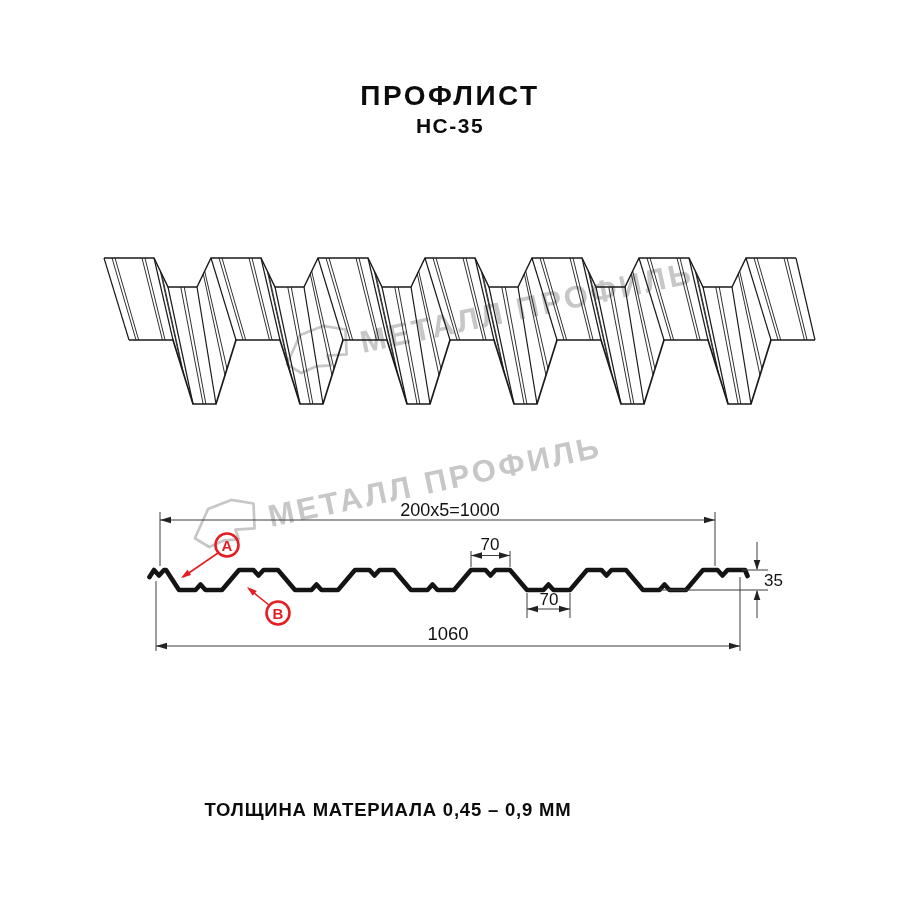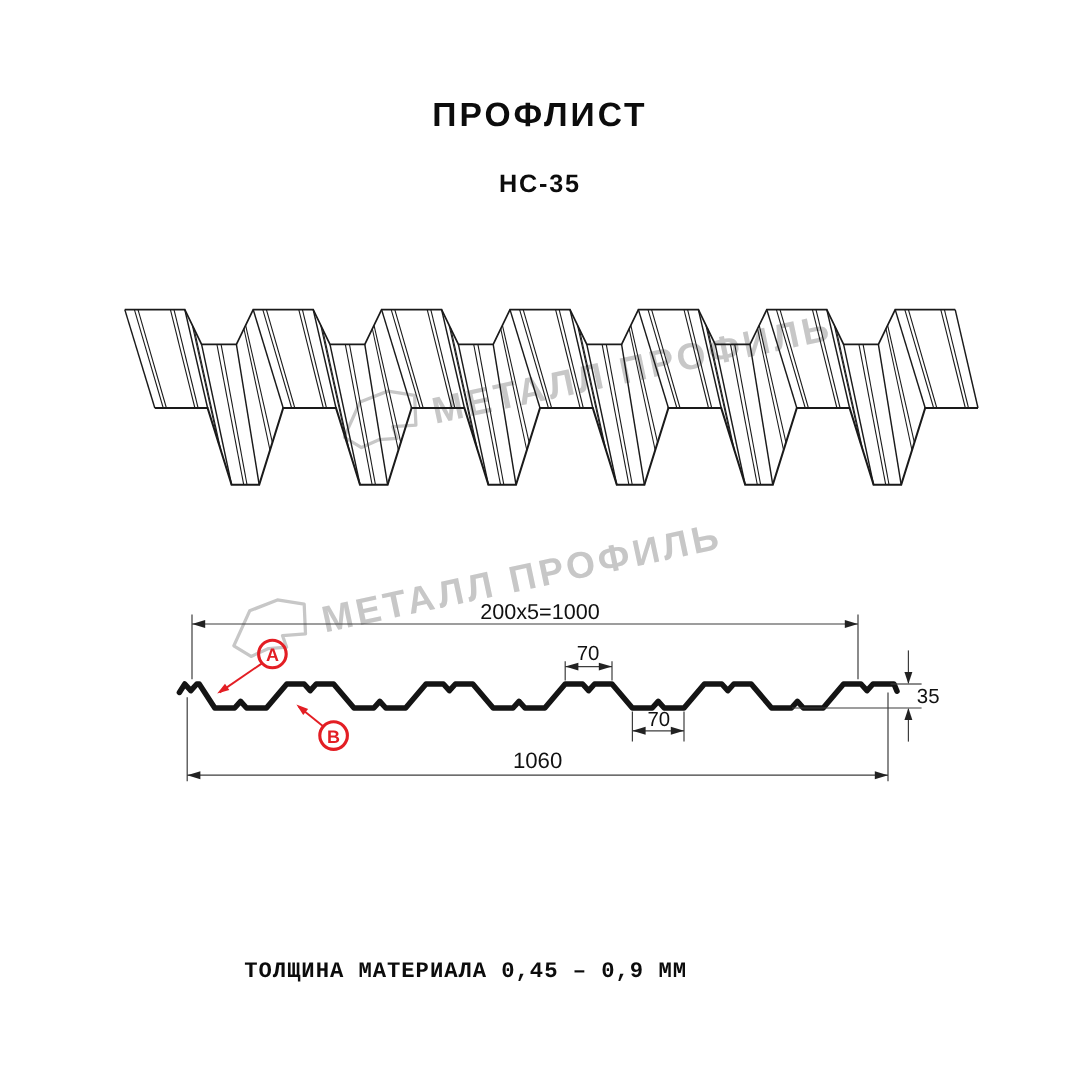--- a/index.html
+++ b/index.html
@@ -1,23 +1,23 @@
 <!DOCTYPE html>
 <html><head>
 <meta charset="utf-8">
 <style>
   html,body{margin:0;padding:0;background:#fff;}
   .page{position:relative;width:900px;height:900px;background:#fff;overflow:hidden;
         font-family:"Liberation Sans", sans-serif;}
   .title{position:absolute;left:0;top:80px;width:900px;text-align:center;
          font-size:28px;font-weight:700;letter-spacing:2.5px;color:#0c0c0c;}
-  .subtitle{position:absolute;left:0;top:142px;width:900px;text-align:center;
+  .subtitle{position:absolute;left:0;top:114px;width:900px;text-align:center;
          font-size:21px;font-weight:700;letter-spacing:1.5px;color:#0c0c0c;}
   .footer{position:absolute;left:0;top:799px;width:776px;text-align:center;
-         font-size:18.5px;font-weight:600;letter-spacing:0.8px;color:#0c0c0c;font-family:Liberation Mono, monospace;}
+         font-size:18.5px;font-weight:600;letter-spacing:0.8px;color:#0c0c0c;}
   .watermark{position:absolute;display:flex;align-items:flex-start;gap:10px;
          transform:rotate(-12deg);transform-origin:0 100%;z-index:1;pointer-events:none;}
   .wm-text{font-size:31px;font-weight:700;letter-spacing:3px;color:#c7c7c7;white-space:nowrap;
          padding-top:10px;}
   .wm-logo{flex:0 0 auto;}
   .wm1{left:289px;top:331px;}
   .wm2{left:197px;top:505px;}
   #diagram{position:absolute;left:0;top:0;z-index:2;}
   #diagram text{font-family:"Liberation Sans", sans-serif;fill:#111;}
   #diagram text.red{fill:#e31e24;font-weight:700;}

